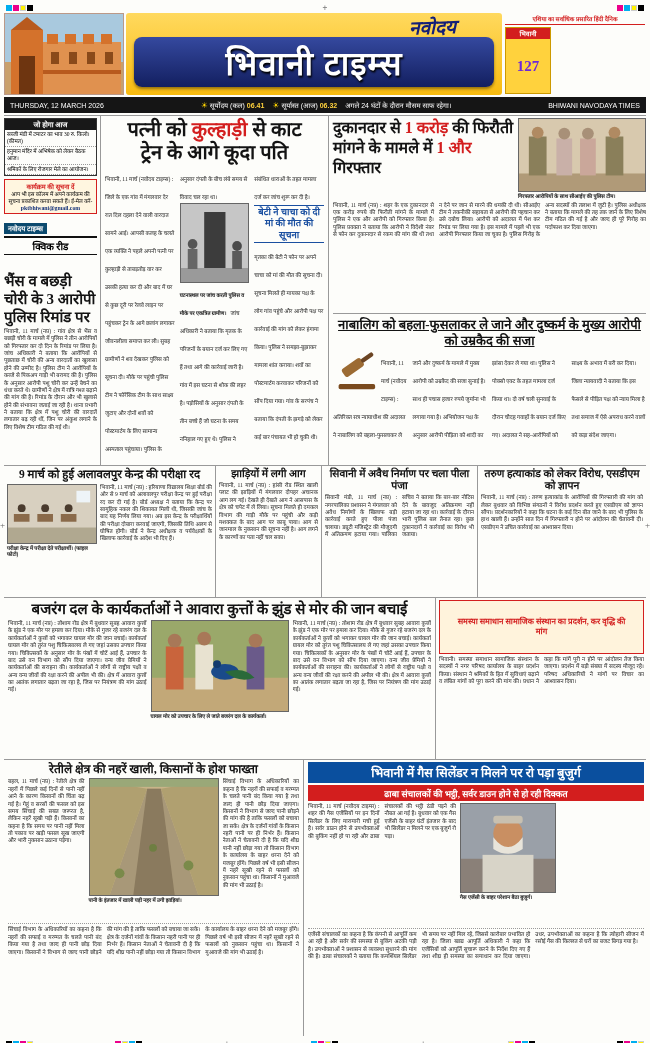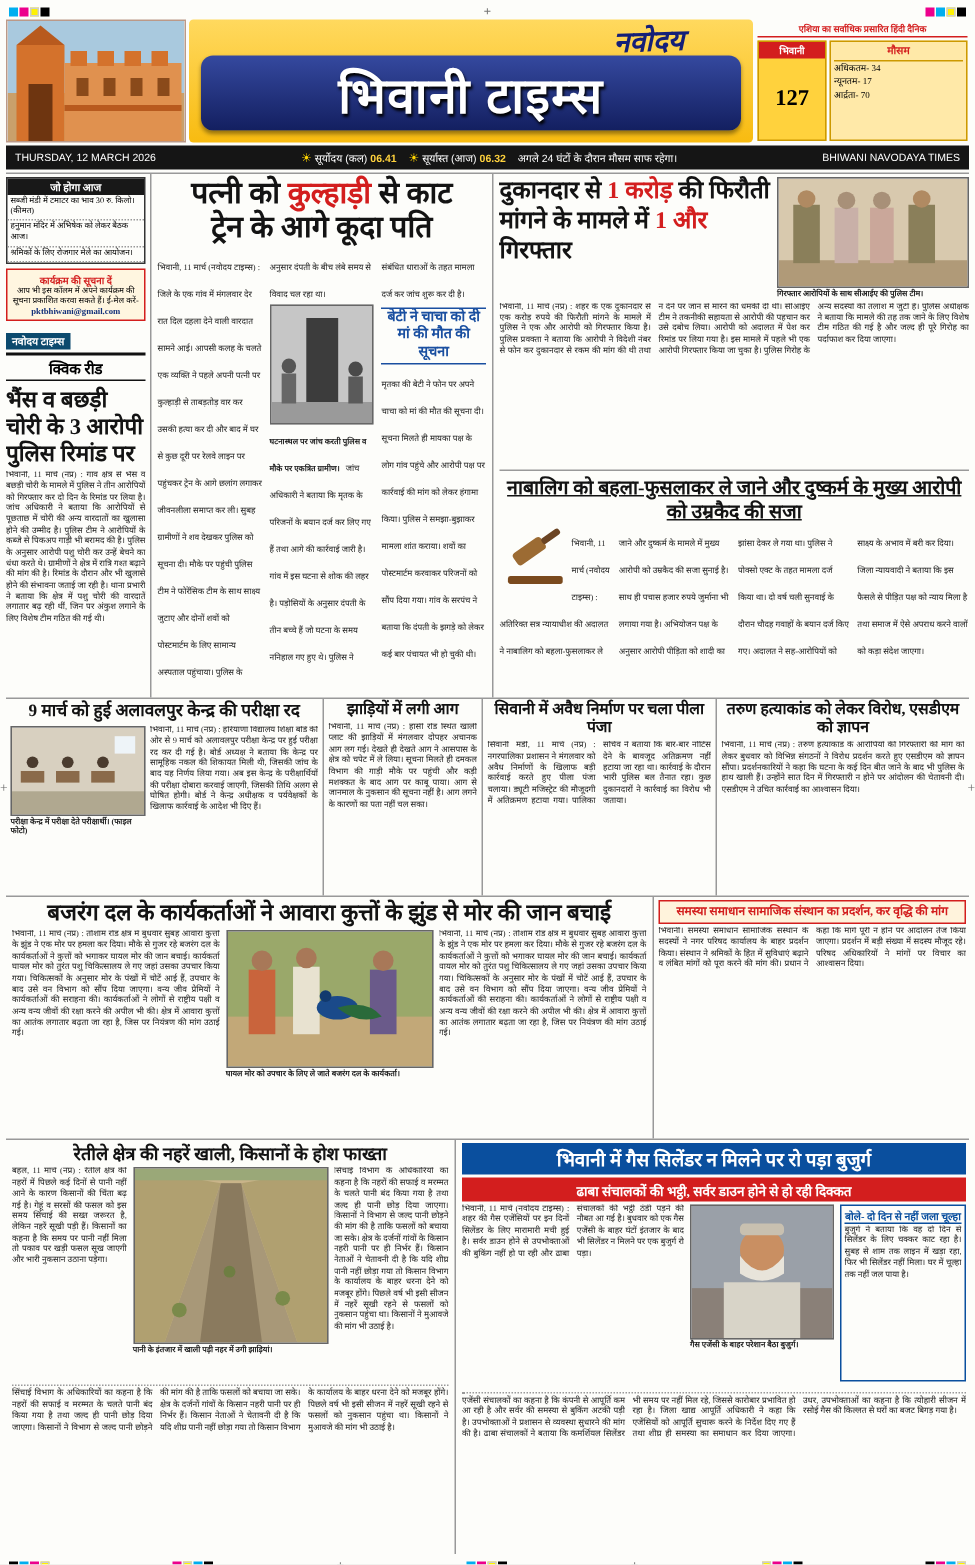--- a/index.html
+++ b/index.html
@@ -20,21 +20,21 @@
   .temple svg { width:100%; height:100%; display:block; }
   .mast-center { flex:1; position:relative; background:linear-gradient(180deg,#ffd95e,#f8bb10); border-radius:3px; }
   .script-brand { position:absolute; top:1px; right:46px; font-weight:bold; font-style:italic; font-size:19px; color:#141f78; transform:rotate(-2deg); font-family:"DejaVu Sans",sans-serif; }
   .title-box { position:absolute; left:8px; right:8px; top:24px; height:50px; background:linear-gradient(180deg,#35499f,#131f60); border-radius:8px; box-shadow:0 2px 3px rgba(0,0,0,.4); display:flex; align-items:center; justify-content:center; }
   .title-box span { color:#fff; font-weight:bold; font-size:33px; letter-spacing:1px; text-shadow:1px 2px 2px #000; font-family:"Liberation Sans",sans-serif; }
   .mast-right { width:142px; display:flex; flex-direction:column; gap:2px; padding:1px; }
   .tagline { color:#d31e1e; font-weight:bold; font-size:6px; text-align:center; border-bottom:1px solid #d31e1e; padding:1px 0; }
   .info-row { display:flex; gap:2px; flex:1; }
   .edition-box { width:46px; background:#ffd23d; border:1px solid #c90; text-align:center; display:flex; flex-direction:column; }
   .edition-box .ed-label { background:#d31e1e; color:#fff; font-size:6.5px; font-weight:bold; padding:1px 0; }
-  .edition-box .ed-num { font-size:15px; font-weight:bold; color:#000000; flex:1; display:flex; align-items:center; justify-content:center; }
+  .edition-box .ed-num { font-size:15px; font-weight:bold; color:#6d28d9; flex:1; display:flex; align-items:center; justify-content:center; }
   .weather-box { flex:1; background:#ffe9a8; border:1px solid #c90; font-size:6px; padding:1px 2px; }
   .weather-box .wb-title { color:#d31e1e; font-weight:bold; font-size:7px; text-align:center; border-bottom:1px solid #c90; margin-bottom:1px; }
   .weather-box div { line-height:1.5; }
 
   
   .datebar { height:16px; background:#151515; color:#fff; display:flex; align-items:center; justify-content:space-between; padding:0 6px; font-size:7px; font-family:"Liberation Sans",sans-serif; margin-top:2px; }
   .datebar b { color:#ffd23d; margin-right:6px; }
   .sun { color:#ffd400; font-size:8px; }
 
   
@@ -51,21 +51,21 @@
   .band1 { height:350px; }
   aside.sidebar { width:97px; border-right:1px solid #999; padding:2px 3px 0 0; overflow:hidden; }
   .todaybox { border:1px solid #333; margin-bottom:3px; }
   .todaybox .tb-title { background:#181818; color:#fff; font-weight:bold; font-size:7px; text-align:center; padding:1px 0; }
   .todaybox .tb-item { font-size:5.5px; line-height:1.3; padding:1px 2px; border-bottom:1px dotted #999; }
   .noticebox { border:1px solid #d31e1e; background:#fff6e0; padding:2px; margin-bottom:3px; }
   .noticebox .nb-title { color:#d31e1e; font-weight:bold; font-size:6.5px; text-align:center; }
   .noticebox .nb-body { font-size:5.5px; line-height:1.3; text-align:center; }
   .noticebox .nb-email { font-size:5.8px; font-weight:bold; text-align:center; color:#12307a; }
   .brandtag { display:inline-block; background:#0c4a6e; color:#fff; font-weight:bold; font-size:7px; padding:1px 4px; margin-bottom:2px; }
-  .quickread { font-weight:bold; font-size:10px; text-align:center; border-top:2px solid #111; border-bottom:1px solid #111; padding:1px 0; margin-bottom:4px; }
+  .quickread { font-weight:bold; font-size:10px; text-align:center; border-top:2px solid #111; border-bottom:1px solid #111; padding:1px 0; margin-bottom:17px; }
   .side-hl { font-size:15px; line-height:1.2; margin-bottom:2px; }
 
   .mainstory { width:228px; border-right:1px solid #999; padding:2px 4px; overflow:hidden; }
   .ms-hl { font-size:20px; line-height:1.15; text-align:center; margin-bottom:3px; }
   .ms-body { columns:3; column-gap:5px; height:290px; }
   .ms-fig { width:100%; height:80px; break-inside:avoid; }
   .ms-sub { color:#1a4fa0; font-weight:bold; font-size:9.5px; line-height:1.2; text-align:center; border-top:1px solid #1a4fa0; border-bottom:1px solid #1a4fa0; padding:1px 0; margin:2px 0; break-inside:avoid; }
 
   .rightstack { flex:1; padding:2px 0 0 4px; overflow:hidden; }
   .ransom-top { display:flex; gap:4px; }
@@ -96,21 +96,21 @@
 
   
   .band3 { height:162px; }
   .bajrang { width:432px; border-right:1px solid #999; padding:2px 4px; overflow:hidden; }
   .baj-hl { font-size:15px; line-height:1.2; text-align:center; margin-bottom:2px; }
   .baj-row { display:flex; gap:4px; }
   .baj-row .b { flex:1; height:122px; }
   .baj-figwrap { width:138px; }
   .baj-fig { width:138px; height:92px; }
   .samasya-col { flex:1; padding:2px 2px 0 3px; overflow:hidden; }
-  .samasyabox { border:1.5px solid #d31e1e; background:#fff3dc; padding:2px; margin-bottom:2px; }
+  .samasyabox { border:1.5px solid #d31e1e; background:#fff3dc; padding:16px; margin-bottom:2px; }
   .samasyabox .sb-head { color:#d31e1e; font-weight:bold; font-size:8px; line-height:1.25; text-align:center; }
   .samasya-col .b { columns:2; column-gap:5px; height:96px; }
 
   
   .band4 { height:276px; border-bottom:none !important; }
   .canal { width:300px; border-right:1px solid #999; padding:2px 4px; overflow:hidden; }
   .canal-hl { font-size:12px; line-height:1.2; text-align:center; margin-bottom:2px; }
   .canal-row { display:flex; gap:4px; }
   .canal-row .b { flex:1; height:142px; }
   .canal-figwrap { width:130px; }
@@ -173,26 +173,20 @@
       <div class="title-box">
         <span>भिवानी टाइम्स</span>
       </div>
     </div>
     <div class="mast-right">
       <div class="tagline">एशिया का सर्वाधिक प्रसारित हिंदी दैनिक</div>
       <div class="info-row">
         <div class="edition-box">
           <span class="ed-label">भिवानी</span>
           <span class="ed-num">127</span>
-        </div>
-        <div class="weather-box">
-          <div class="wb-title">मौसम</div>
-          <div>अधिकतम- 34</div>
-          <div>न्यूनतम- 17</div>
-          <div>आर्द्रता- 70</div>
         </div>
       </div>
     </div>
   </header>
 
   <div class="datebar">
     <span>THURSDAY, 12 MARCH 2026</span>
     <span>
       <span class="sun">☀</span>
       <span>सूर्योदय (कल)</span>
@@ -407,24 +401,20 @@
                 <rect width="96" height="90" fill="#9aa0a8"></rect>
                 <rect y="56" width="96" height="34" fill="#8a8078"></rect>
                 <circle cx="48" cy="30" r="15" fill="#c98f62"></circle>
                 <path d="M33 34 q15 20 30 0 l0 12 q-15 10 -30 0 Z" fill="#e8e4da"></path>
                 <rect x="22" y="52" width="52" height="38" fill="#d8d4c8"></rect>
                 <rect x="33" y="12" width="30" height="8" rx="3" fill="#c8c0b0"></rect>
               </svg>
             </figure>
             <div class="cap">गैस एजेंसी के बाहर परेशान बैठा बुजुर्ग।</div>
           </div>
-          <div class="quotebox">
-            <div class="qb-title">बोले- दो दिन से नहीं जला चूल्हा</div>
-            <div class="b">बुजुर्ग ने बताया कि वह दो दिन से सिलेंडर के लिए चक्कर काट रहा है। सुबह से शाम तक लाइन में खड़ा रहा, फिर भी सिलेंडर नहीं मिला। घर में चूल्हा तक नहीं जल पाया है।</div>
-          </div>
         </div>
         <div class="b gas-bottom">एजेंसी संचालकों का कहना है कि कंपनी से आपूर्ति कम आ रही है और सर्वर की समस्या से बुकिंग अटकी पड़ी है। उपभोक्ताओं ने प्रशासन से व्यवस्था सुधारने की मांग की है। ढाबा संचालकों ने बताया कि कमर्शियल सिलेंडर भी समय पर नहीं मिल रहे, जिससे कारोबार प्रभावित हो रहा है। जिला खाद्य आपूर्ति अधिकारी ने कहा कि एजेंसियों को आपूर्ति सुचारू करने के निर्देश दिए गए हैं तथा शीघ्र ही समस्या का समाधान कर दिया जाएगा। उधर, उपभोक्ताओं का कहना है कि त्योहारी सीजन में रसोई गैस की किल्लत से घरों का बजट बिगड़ गया है।</div>
       </section>
     </div>
 
   </main>
 
   <div class="regrow" style="margin-top:3px">
     <span class="reggroup">
         <span class="reg" style="background:#000"></span>

